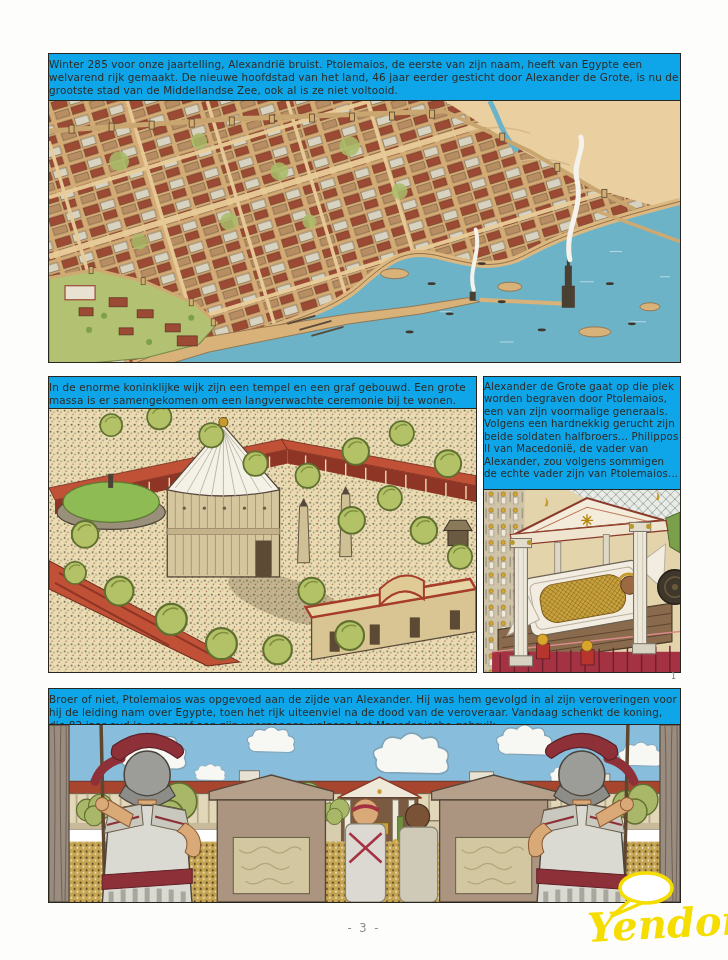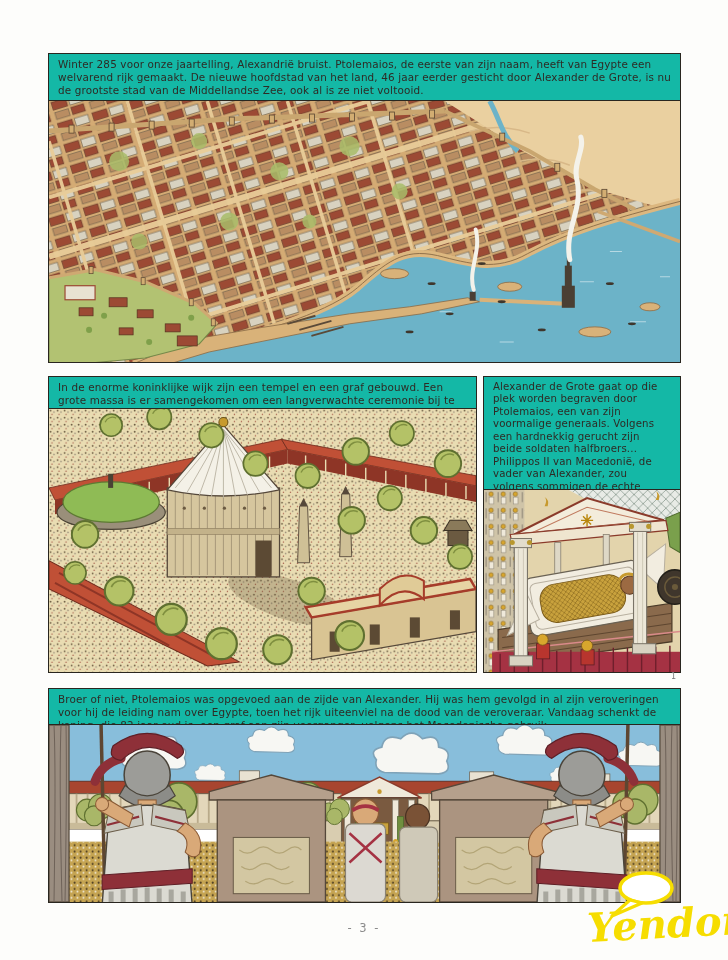--- a/index.html
+++ b/index.html
@@ -1,22 +1,22 @@
 <!DOCTYPE html>
 <html><head>
 <meta charset="utf-8">
 <style>
   html,body{margin:0;padding:0}
   body{width:728px;height:960px;background:#fdfdfb;position:relative;overflow:hidden;
        font-family:"DejaVu Sans",sans-serif}
   .panel{position:absolute;border:1.6px solid #29261f;background:#fff;
          box-sizing:border-box;display:flex;flex-direction:column}
-  .caption{background:#14b8a6;border-bottom:1.5px solid #29261f;color:#2e2b25;
+  .caption{background:#0ea5e9;border-bottom:1.5px solid #29261f;color:#2e2b25;
            font-size:10.4px;line-height:1.26;letter-spacing:.15px;
-           padding:4px 9px 2px;box-sizing:border-box;flex:0 0 auto;overflow:hidden}
+           padding:4px 0 2px;box-sizing:border-box;flex:0 0 auto;overflow:hidden}
   .caption.tall{font-size:10.2px;line-height:1.22}
   svg.art{flex:1 1 auto;display:block;width:100%;min-height:0}
   .pagenum{position:absolute;top:921px;left:0;width:100%;text-align:center;
            font-size:11.5px;color:#8b8b8b;letter-spacing:2px}
   .plate{position:absolute;left:671px;top:672px;font-size:8px;color:#777}
   .logo{position:absolute;left:584px;top:854px;width:144px;height:104px}
 </style>
 </head>
 <body>
 

